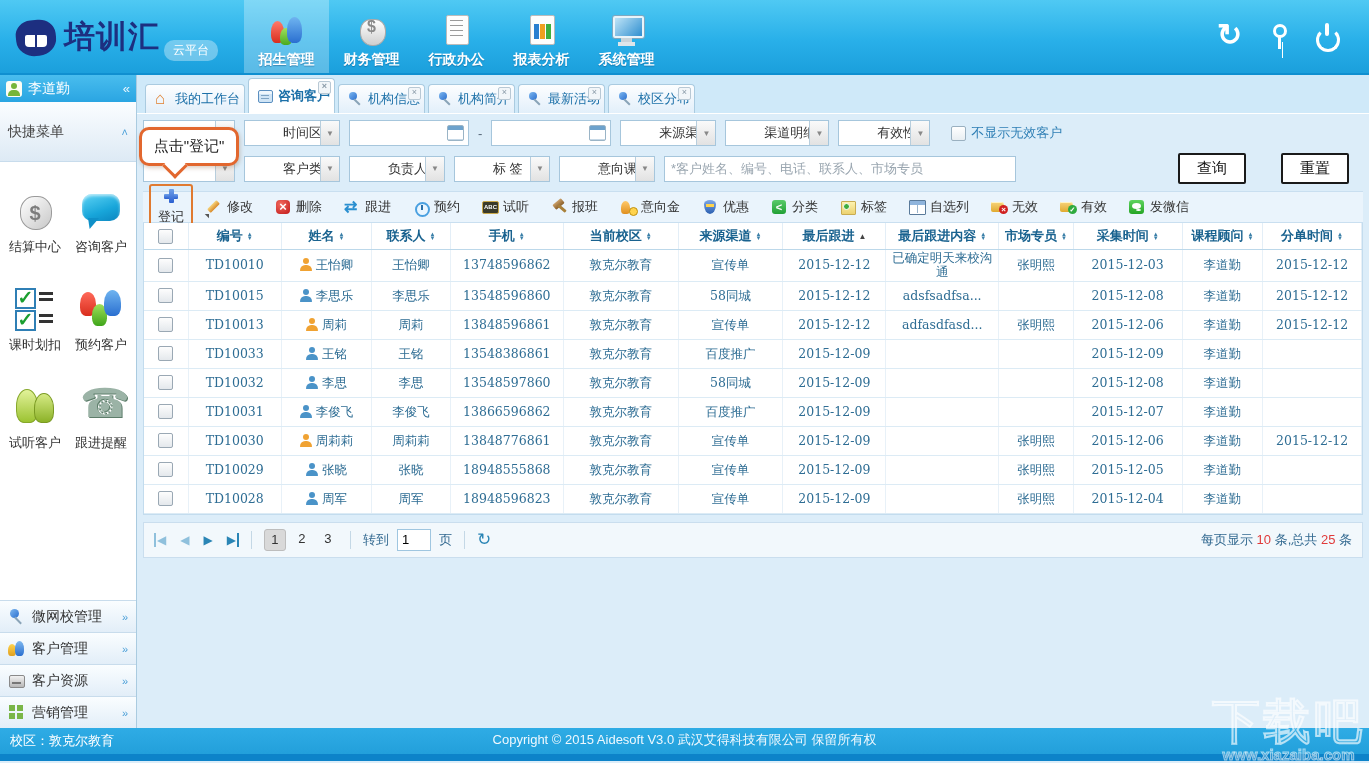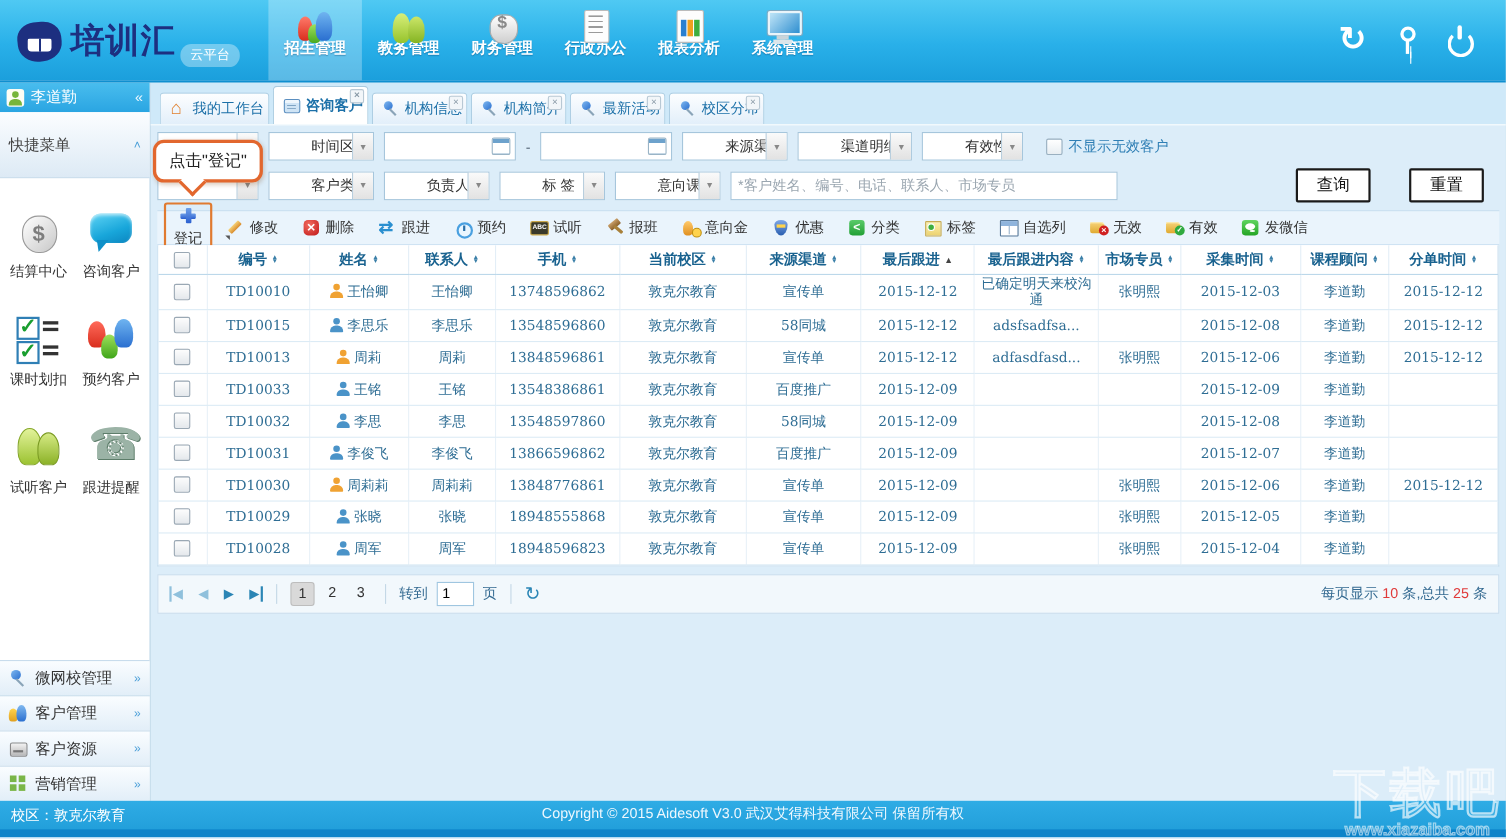--- a/index.html
+++ b/index.html
@@ -12,21 +12,21 @@
   .hand{position:relative;width:46px;height:46px;margin-right:4px;}
   .hand::before{content:"";position:absolute;left:2px;top:6px;width:40px;height:36px;background:#1d2f80;
        border-radius:40% 42% 46% 46%;transform:rotate(-6deg);}
   .hand::after{content:"";position:absolute;left:11px;top:21px;width:22px;height:12px;background:#fff;
        border-radius:2px 2px 4px 4px;background-image:linear-gradient(90deg,transparent 10px,#1d2f80 10px,#1d2f80 12px,transparent 12px);}
   .logo-text{font-size:31px;font-weight:bold;color:#1d2f80;letter-spacing:1px;}
   .logo-badge{align-self:flex-end;margin:0 0 12px 4px;background:rgba(255,255,255,.35);color:#fff;
        font-size:12px;padding:2px 9px;border-radius:10px;}
   .topnav{display:flex;align-items:stretch;}
   .nav-item{width:85px;display:flex;flex-direction:column;align-items:center;justify-content:flex-end;
-       padding:6px 0 20px;cursor:pointer;}
+       padding:6px 0 4px;cursor:pointer;}
   .nav-item.active{background:rgba(255,255,255,.28);}
   .nav-item .nlabel{color:#fff;font-size:14px;font-weight:bold;margin-top:5px;text-shadow:0 1px 1px rgba(0,60,110,.4);}
   .nico{position:relative;width:38px;height:34px;}
   .nico::before,.nico::after,.nico i{position:absolute;content:"";}
   
   .i-students::before{left:3px;top:9px;width:13px;height:22px;border-radius:50% 50% 35% 35%;
        background:linear-gradient(#ff7a6a,#d92e1e);}
   .i-students::after{left:19px;top:5px;width:15px;height:26px;border-radius:50% 50% 35% 35%;
        background:linear-gradient(#6fb4f0,#2a6fd0);}
   .i-students i{left:12px;top:16px;width:12px;height:17px;border-radius:50% 50% 35% 35%;
@@ -260,24 +260,20 @@
       <span class="logo-badge">云平台</span>
     </div>
     <nav class="topnav" id="topnav">
         <div class="nav-item active">
           <span class="nico i-students">
             <i></i>
           </span>
           <span class="nlabel">招生管理</span>
         </div>
         <div class="nav-item">
-          <span class="nico i-teachers"></span>
-          <span class="nlabel">教务管理</span>
-        </div>
-        <div class="nav-item">
           <span class="nico i-moneybag"></span>
           <span class="nlabel">财务管理</span>
         </div>
         <div class="nav-item">
           <span class="nico i-docs"></span>
           <span class="nlabel">行政办公</span>
         </div>
         <div class="nav-item">
           <span class="nico i-chart"></span>
           <span class="nlabel">报表分析</span>

